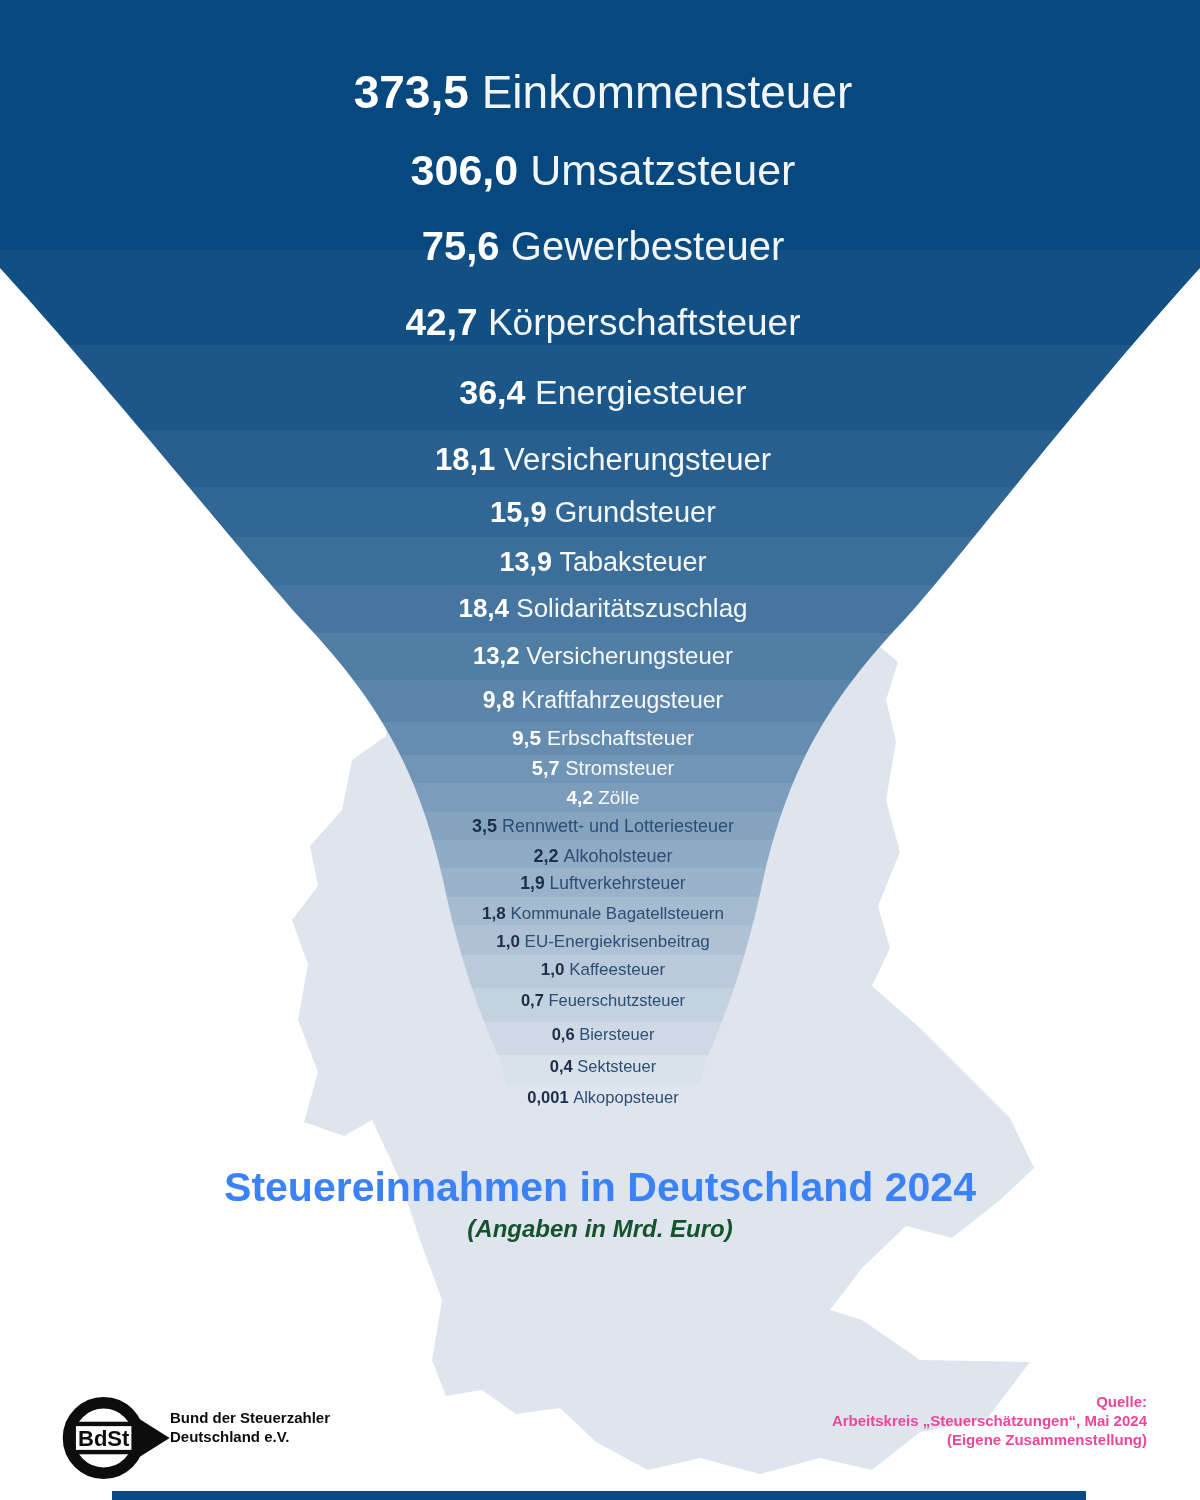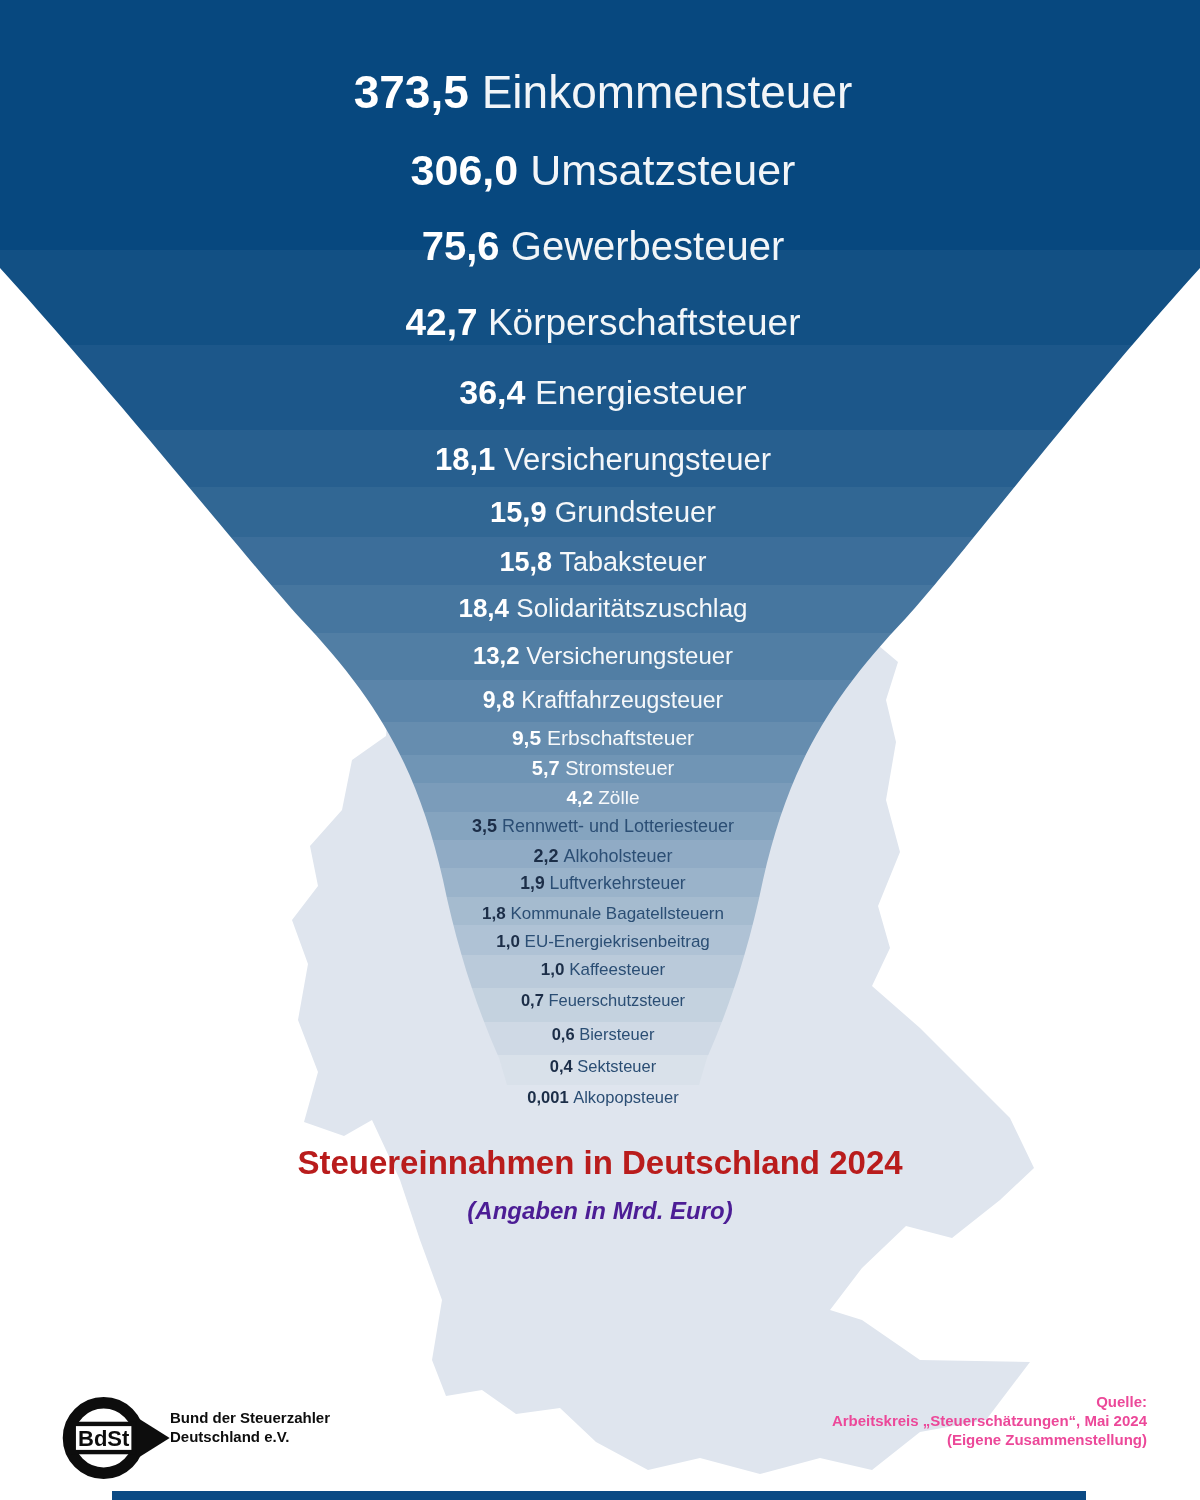--- a/index.html
+++ b/index.html
@@ -10,22 +10,22 @@
   #rows .row{position:absolute;left:3px;width:1200px;text-align:center;line-height:1;
              transform:translateY(-50%);white-space:nowrap;color:#ffffff;}
   #rows .row .num{font-weight:700;}
   #rows .row .lbl{font-weight:400;opacity:.95;margin-left:.28em;}
   #rows .row.dark{color:#1c2e48;}
   #rows .row.dark .num{color:#1c2e48;}
   #rows .row.dark .lbl{color:#2b4e74;opacity:1;}
   
   .title-wrap{position:absolute;left:0;right:0;top:1136px;text-align:center;}
   .total{margin:0;font-size:97px;line-height:.95;font-weight:700;color:#17497e;letter-spacing:-3px;}
-  .subtitle{margin:8px 0 0 0;font-size:33px;line-height:1.15;font-weight:700;color:#b91c1c;}
-  .unitnote{margin:15px 0 0 0;font-size:24px;line-height:1.2;font-weight:700;font-style:italic;color:#4c1d95;}
+  .subtitle{margin:28px 0 0 0;font-size:41px;line-height:1.15;font-weight:700;color:#3b82f6;}
+  .unitnote{margin:4px 0 0 0;font-size:24px;line-height:1.2;font-weight:700;font-style:italic;color:#14532d;}
   
   .logo{position:absolute;left:62px;top:1394px;width:115px;height:88px;}
   .org{position:absolute;left:170px;top:1408px;font-size:15px;line-height:19px;font-weight:700;color:#0d0d0d;}
   .source{position:absolute;right:53px;top:1392px;text-align:right;font-size:15px;line-height:19px;
           font-weight:700;color:#ec4899;}
   .footer-bar{position:absolute;left:112px;top:1491px;width:974px;height:9px;background:#0b4a84;}
 </style>
 </head>
 <body>
 
@@ -91,21 +91,21 @@
   </svg>
 
   <div id="rows">
       <div class="row" style="top: 92px; font-size: 46px;"><span class="num">373,5</span><span class="lbl">Einkommensteuer</span></div>
       <div class="row" style="top: 170px; font-size: 43px;"><span class="num">306,0</span><span class="lbl">Umsatzsteuer</span></div>
       <div class="row" style="top: 246px; font-size: 40px;"><span class="num">75,6</span><span class="lbl">Gewerbesteuer</span></div>
       <div class="row" style="top: 322px; font-size: 37px;"><span class="num">42,7</span><span class="lbl">Körperschaftsteuer</span></div>
       <div class="row" style="top: 392px; font-size: 34px;"><span class="num">36,4</span><span class="lbl">Energiesteuer</span></div>
       <div class="row" style="top: 459px; font-size: 31px;"><span class="num">18,1</span><span class="lbl">Versicherungsteuer</span></div>
       <div class="row" style="top: 512px; font-size: 29px;"><span class="num">15,9</span><span class="lbl">Grundsteuer</span></div>
-      <div class="row" style="top: 562px; font-size: 27px;"><span class="num">15,8</span><span class="lbl">Tabaksteuer</span></div>
+      <div class="row" style="top: 562px; font-size: 27px;"><span class="num">13,9</span><span class="lbl">Tabaksteuer</span></div>
       <div class="row" style="top: 608px; font-size: 26px;"><span class="num">18,4</span><span class="lbl">Solidaritätszuschlag</span></div>
       <div class="row" style="top: 656px; font-size: 24px;"><span class="num">13,2</span><span class="lbl">Versicherungsteuer</span></div>
       <div class="row" style="top: 700px; font-size: 23px;"><span class="num">9,8</span><span class="lbl">Kraftfahrzeugsteuer</span></div>
       <div class="row" style="top: 737px; font-size: 21px;"><span class="num">9,5</span><span class="lbl">Erbschaftsteuer</span></div>
       <div class="row" style="top: 768px; font-size: 20px;"><span class="num">5,7</span><span class="lbl">Stromsteuer</span></div>
       <div class="row" style="top: 797px; font-size: 19px;"><span class="num">4,2</span><span class="lbl">Zölle</span></div>
       <div class="row dark" style="top: 826px; font-size: 18px;"><span class="num">3,5</span><span class="lbl">Rennwett- und Lotteriesteuer</span></div>
       <div class="row dark" style="top: 856px; font-size: 18px;"><span class="num">2,2</span><span class="lbl">Alkoholsteuer</span></div>
       <div class="row dark" style="top: 884px; font-size: 17.5px;"><span class="num">1,9</span><span class="lbl">Luftverkehrsteuer</span></div>
       <div class="row dark" style="top: 913px; font-size: 17px;"><span class="num">1,8</span><span class="lbl">Kommunale Bagatellsteuern</span></div>

